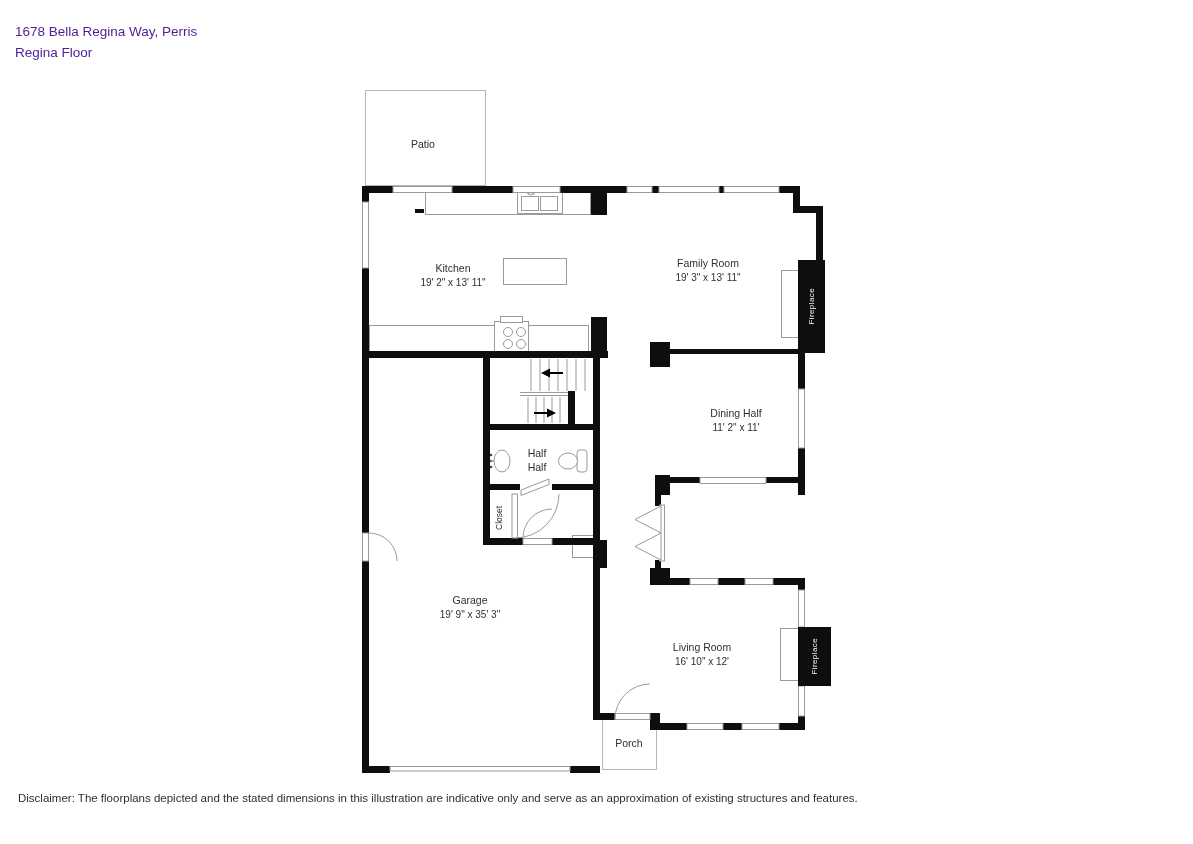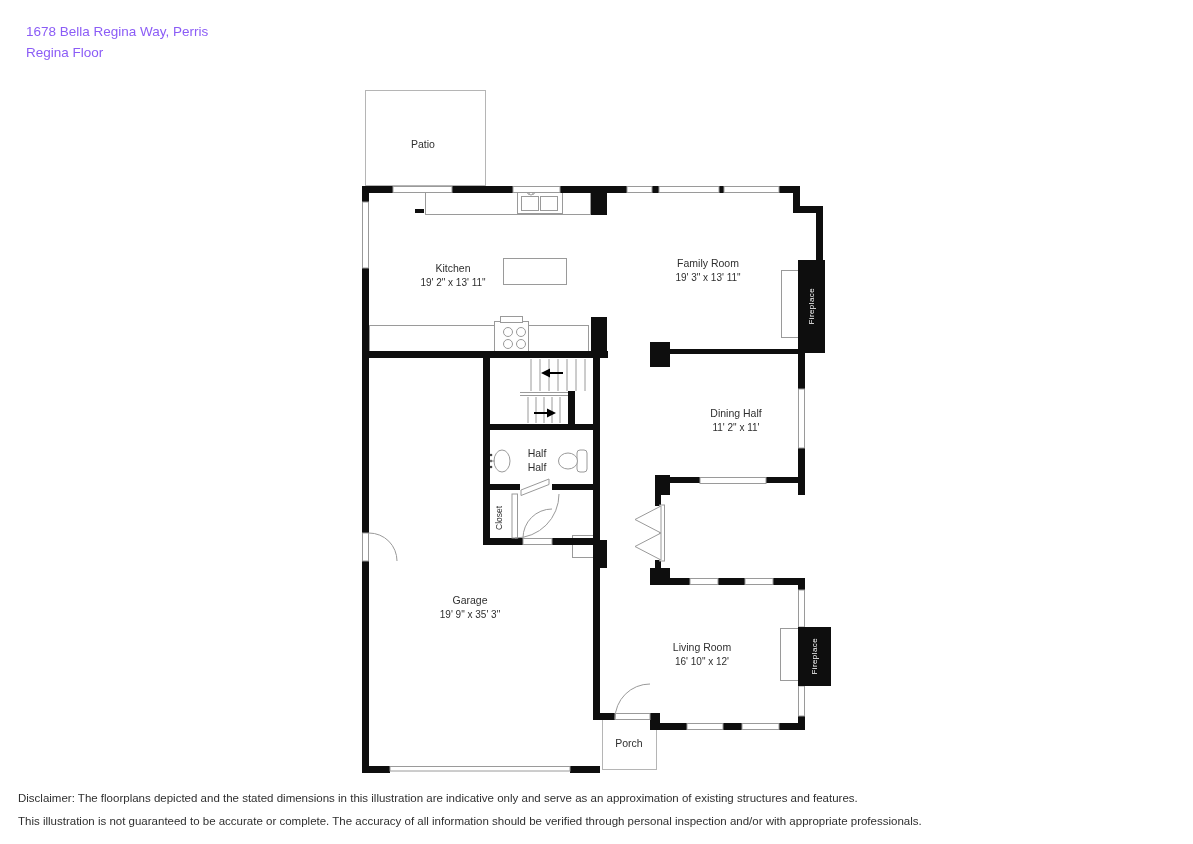--- a/index.html
+++ b/index.html
@@ -1,18 +1,18 @@
 <!DOCTYPE html>
 <html><head>
 <meta charset="utf-8">
 <style>
   html,body{margin:0;padding:0;background:#fff;}
   #page{position:relative;width:1193px;height:844px;background:#fff;overflow:hidden;
         font-family:"Liberation Sans", sans-serif;color:#2f2f2f;}
-  .hdr{position:absolute;left:26px;font-size:13.5px;color:#8b5cf6;white-space:nowrap;}
+  .hdr{position:absolute;left:15px;font-size:13.5px;color:#4c1d95;white-space:nowrap;}
   #plan-svg-wrap{position:absolute;left:0;top:0;width:1193px;height:844px;z-index:1;}
   .rlabel{position:absolute;transform:translateX(-50%);text-align:center;
           font-size:10.5px;line-height:13.5px;color:#2f2f2f;white-space:nowrap;z-index:3;}
   .rlabel .dims{display:block;font-size:10px;color:#2f2f2f;}
   .fireplace{position:absolute;background:#0e0e0e;z-index:2;display:flex;
              align-items:center;justify-content:center;}
   .fireplace span{writing-mode:vertical-rl;transform:rotate(180deg);
                   color:#fff;font-size:8px;letter-spacing:.4px;white-space:nowrap;}
   .vlabel{position:absolute;z-index:3;writing-mode:vertical-rl;transform:rotate(180deg);
           font-size:8.5px;color:#2f2f2f;white-space:nowrap;}
@@ -196,15 +196,14 @@
     <span>Garage</span><span class="dims">19' 9" x 35' 3"</span>
   </div>
   <div class="rlabel" style="left:702px;top:641px;">
     <span>Living Room</span><span class="dims">16' 10" x 12'</span>
   </div>
   <div class="rlabel" style="left:629px;top:737px;text-align:center;">
     <span>Porch</span>
   </div>
 
   <div class="disc" style="top:792px;">Disclaimer: The floorplans depicted and the stated dimensions in this illustration are indicative only and serve as an approximation of existing structures and features.</div>
-  <div class="disc" style="top:815px;">This illustration is not guaranteed to be accurate or complete. The accuracy of all information should be verified through personal inspection and/or with appropriate professionals.</div>
 
 </div>
 
 </body></html>

